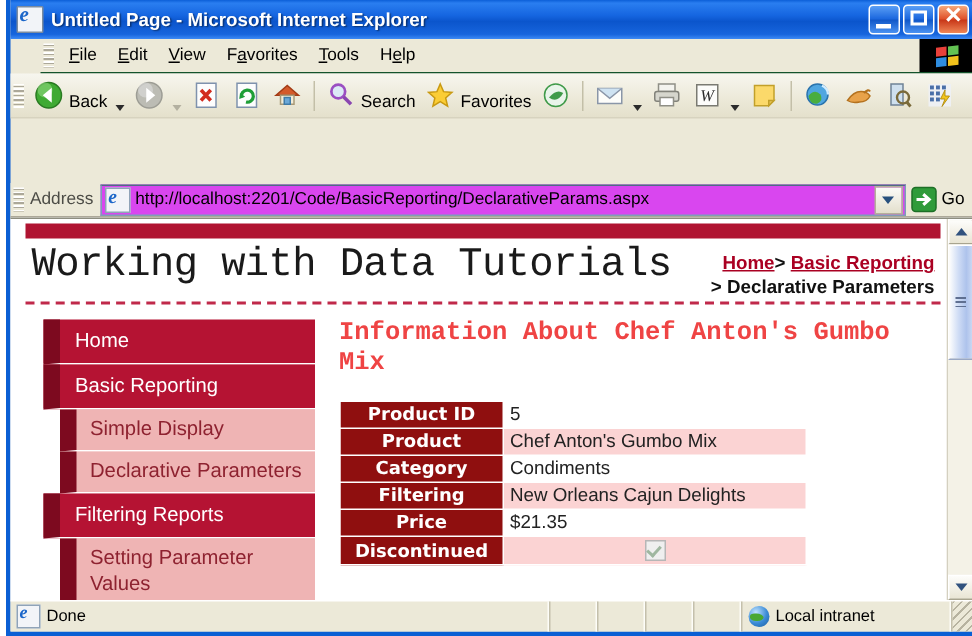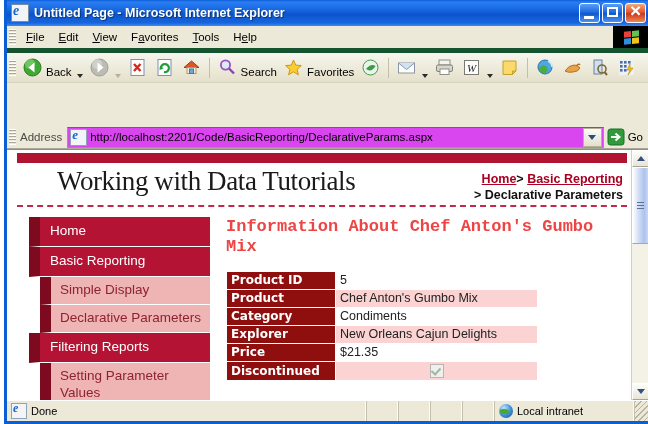--- a/index.html
+++ b/index.html
@@ -91,22 +91,23 @@
     text-align: center;
     color: #fff; font-size: 19px; font-weight: bold;
     font-family: "Liberation Sans", sans-serif;
   }
 
   
   .menubar {
     height: 22px; flex: none;
     background: #ece9d8;
     display: flex; align-items: center;
-    border-bottom: 5px solid #14532d;
+    border-bottom: 1px solid #14532d;
     position: relative;
+    margin-left: 20px;
   }
   .gripper {
     width: 7px; height: 16px; margin: 0 3px 0 2px;
     background:
       repeating-linear-gradient(to bottom, #ffffff 0 1px, transparent 1px 3px),
       repeating-linear-gradient(to bottom, #aca899 1px 2px, transparent 2px 4px);
     flex: none;
   }
   .menu-item {
     padding: 2px 7px; font-size: 11.5px; color: #000;
@@ -265,29 +266,28 @@
     background: #b01431;
     margin: 3px 4px 0 10px;
   }
   .site-head {
     display: flex; align-items: flex-start;
     margin: 0 4px 0 10px;
     padding: 4px 0 2px 0;
     border-bottom: 2px dashed #c0294a;
   }
   .site-title {
-    font-family: Liberation Serif, serif;
+    font-family: Liberation Mono, monospace;
     font-size: 27px;
     color: #1a1a1a;
     letter-spacing: -0.4px;
     white-space: nowrap;
     padding-left: 4px;
     line-height: 1.05;
     flex: none;
-    margin-left: 36px;
   }
   .crumbs {
     flex: 1;
     text-align: right;
     padding: 5px 4px 0 8px;
     font-size: 12.5px;
     font-weight: bold;
     color: #111;
     line-height: 1.25;
   }
@@ -332,21 +332,21 @@
   table.details {
     border-collapse: collapse;
     border: 1px solid #c9c9c9;
     font-size: 12.5px;
     width: 312px;
   }
   table.details th {
     background: #8f0f0f;
     color: #ffffff;
     font-weight: bold;
-    text-align: left;
+    text-align: center;
     padding: 1px 4px 2px 4px;
     white-space: nowrap;
     border: 1px solid #ffffff;
     font-family: "DejaVu Sans", sans-serif;
     font-size: 12px;
     width: 100px;
   }
   table.details td {
     padding: 1px 4px 2px 4px;
     color: #222;
@@ -698,21 +698,21 @@
               </tr>
               <tr class="alt">
                 <th>Product</th>
                 <td>Chef Anton's Gumbo Mix</td>
               </tr>
               <tr class="norm">
                 <th>Category</th>
                 <td>Condiments</td>
               </tr>
               <tr class="alt">
-                <th>Explorer</th>
+                <th>Filtering</th>
                 <td>New Orleans Cajun Delights</td>
               </tr>
               <tr class="norm">
                 <th>Price</th>
                 <td>$21.35</td>
               </tr>
               <tr class="alt">
                 <th>Discontinued</th>
                 <td class="center">
                   <span class="chk"></span>

